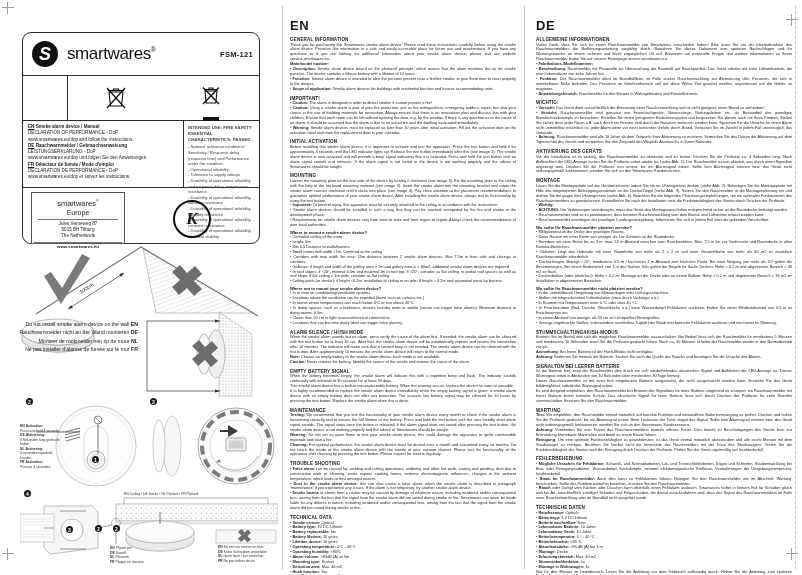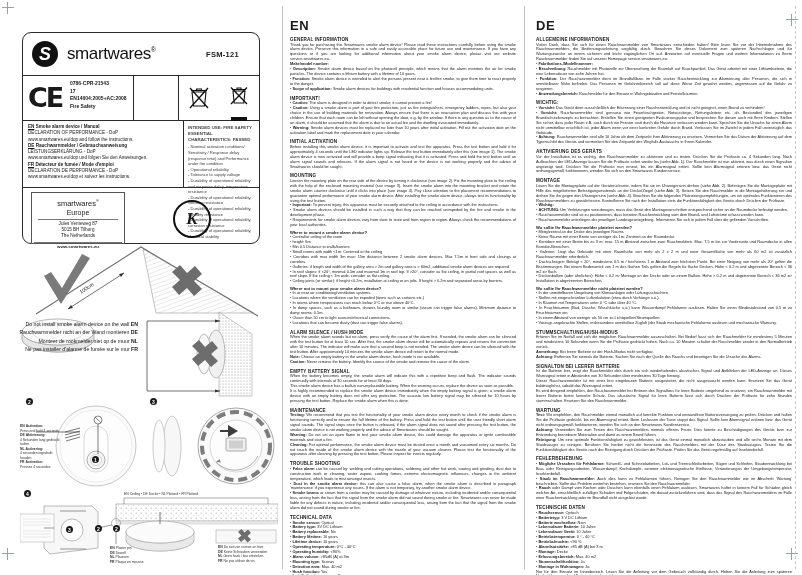--- a/index.html
+++ b/index.html
@@ -17,21 +17,21 @@
   
   #leftcol{position:absolute;left:0;top:0;width:282px;height:575px;}
   .labelbox{position:absolute;left:22px;top:32px;width:236px;height:210px;
             border:1px solid #2b2b2b;border-radius:9px;background:#fff;}
   .lb-head{position:relative;height:42px;border-bottom:1px solid #2b2b2b;}
   .sw-logo{position:absolute;left:9px;top:8px;width:26px;height:26px;border-radius:50%;
            background:#111;color:#fff;font-weight:bold;font-size:18px;
            display:flex;align-items:center;justify-content:center;font-style:italic;}
   .sw-word{position:absolute;left:44px;top:11px;font-size:17px;letter-spacing:-0.4px;color:#111;}
   .sw-word sup{font-size:7px;vertical-align:super;}
-  .model{position:absolute;right:20px;top:17px;font-size:7.5px;font-weight:bold;letter-spacing:.3px;}
+  .model{position:absolute;right:6px;top:17px;font-size:7.5px;font-weight:bold;letter-spacing:.3px;}
 
   .lb-row2{position:relative;height:44px;border-bottom:1px solid #2b2b2b;display:flex;}
   .ce-cell{width:104px;border-right:1px solid #2b2b2b;position:relative;padding:3px 0 0 6px;}
   .ce-mark{position:absolute;left:5px;top:8px;font-size:27px;line-height:27px;font-weight:bold;
            font-family:"DejaVu Sans",sans-serif;letter-spacing:-2px;}
   .ce-txt{position:absolute;left:47px;top:4px;font-size:5px;line-height:7.6px;font-weight:bold;}
   .blank-cell{width:44px;border-right:1px solid #2b2b2b;}
   .weee-cell{flex:1;display:flex;align-items:center;justify-content:space-around;}
   .weee{width:22px;height:26px;position:relative;}
   .weee svg{width:22px;height:26px;}
@@ -103,29 +103,20 @@
 
     <div class="labelbox">
 
       <div class="lb-head">
         <div class="sw-logo">S</div>
         <div class="sw-word"><span>smartwares</span><sup>®</sup></div>
         <div class="model">FSM-121</div>
       </div>
 
       <div class="lb-row2">
-        <div class="ce-cell">
-          <div class="ce-mark">CE</div>
-          <div class="ce-txt">
-            <div>0786-CPR-21543</div>
-            <div>17</div>
-            <div>EN14604:2005+AC:2008</div>
-            <div>Fire Safety</div>
-          </div>
-        </div>
         <div class="blank-cell"></div>
         <div class="weee-cell">
           <div class="weee">
             <svg viewBox="0 0 22 26">
                 <g fill="none" stroke="#111" stroke-width="1.1">
               <path d="M4 7h14l-1.5 14h-11z"></path>
                   <path d="M3 5.5h16"></path>
                   <path d="M8.5 5.5V4h5v1.5"></path>
               <path d="M2 3 L20 23 M20 3 L2 23" stroke-width="1.3"></path>
                 </g>

